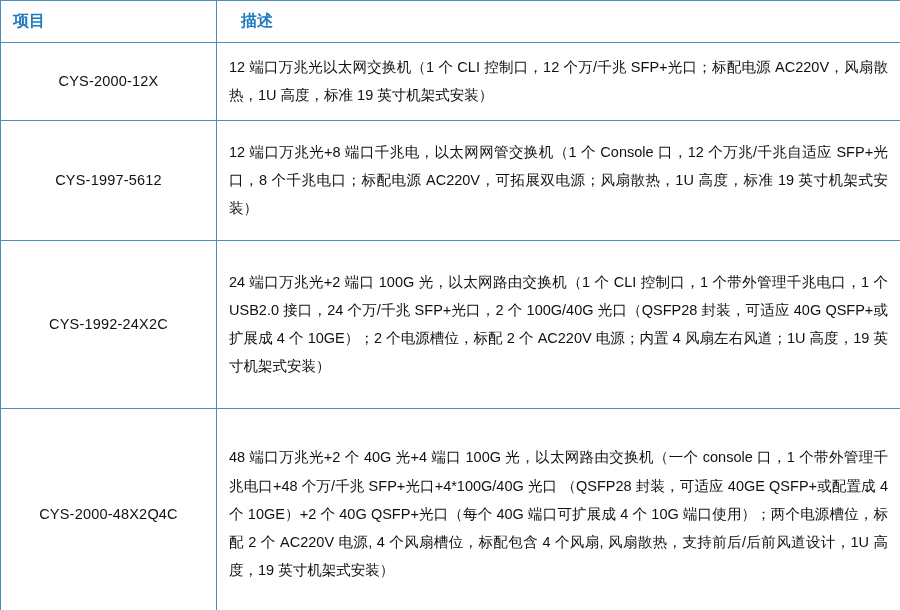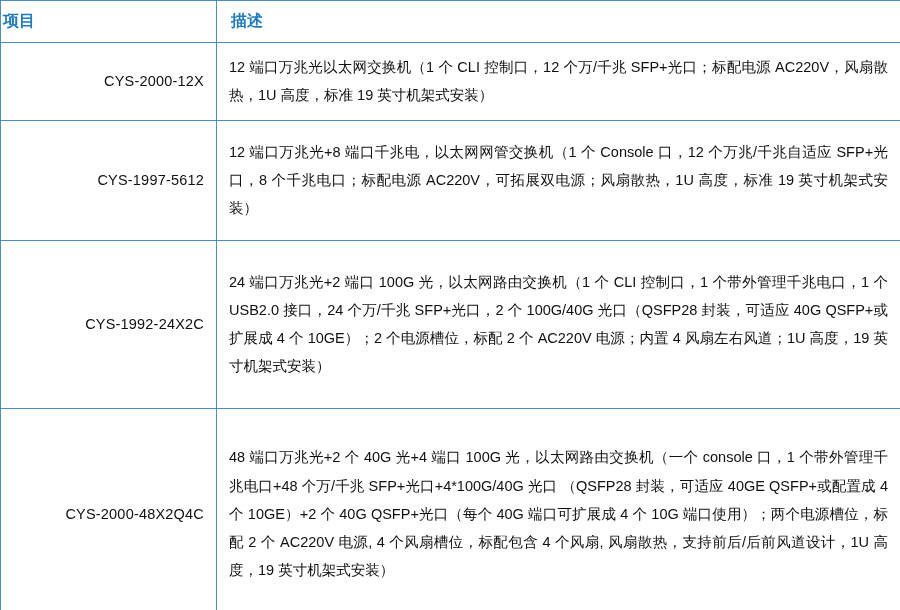--- a/index.html
+++ b/index.html
@@ -33,27 +33,27 @@
   .col-desc { width: 684px; }
 
   thead th {
     color: #1f7bbf;
     font-size: 16px;
     font-weight: bold;
     text-align: left;
     height: 42px;
     padding: 6px 12px;
   }
-  thead th.th-item { padding-left: 2px; }
-  thead th.th-desc { padding-left: 14px; }
+  thead th.th-item { padding-left: 12px; }
+  thead th.th-desc { padding-left: 24px; }
 
   td.item-cell {
     font-size: 14.5px;
     letter-spacing: 0.2px;
-    text-align: right;
+    text-align: center;
     padding-left: 14px;
     color: #111;
   }
   td.desc-cell {
     font-size: 14.5px;
     line-height: 1.95;
     text-align: justify;
     text-justify: inter-ideograph;
     padding: 10px 16px 10px 14px;
     color: #111;

